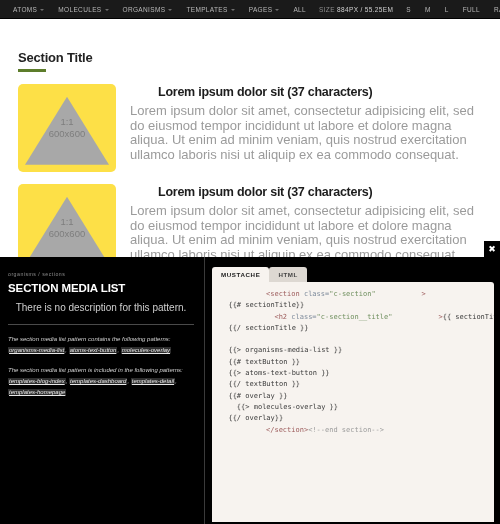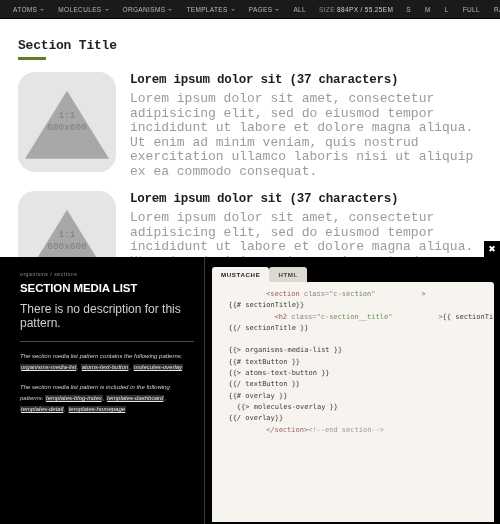--- a/index.html
+++ b/index.html
@@ -29,88 +29,88 @@
   .caret{
     width:0;height:0;border-left:2.2px solid transparent;border-right:2.2px solid transparent;
     border-top:2.6px solid #6f6f6f; margin-top:1px;
   }
   .size-item{ padding:0 6px; height:19px; line-height:19px; white-space:nowrap; cursor:pointer;}
   .size-label{ color:#8c8c8c; }
   .size-val{ color:#cfcfcf; }
 
   
   #preview{
-    position:absolute; top:24px; left:0; width:500px; height:250px;
-    background:#fff; overflow:hidden;font-family:Liberation Mono, monospace;
+    position:absolute; top:36px; left:0; width:500px; height:250px;
+    background:#fff; overflow:hidden;
   }
   #sectionTitleWrap{ padding:14px 0 0 18px; }
   #sectionTitle{
     font-size:13px; font-weight:bold; color:#222; letter-spacing:-.2px;
   }
   #titleRule{
     width:28px; height:3px; background:#5d7d2b; margin-top:4px;
   }
 
   .media-item{
     display:flex; padding:12px 22px 0 18px; gap:14px;
   }
   .media-thumb{
-    flex:0 0 auto; width:98px; height:100px;
-    background:#e5e5e5; border-radius:17px;
+    flex:0 0 auto; width:98px; height:88px;
+    background:#fde047; border-radius:5px;
     position:relative; overflow:hidden;
     display:flex; align-items:center; justify-content:center;
   }
   .media-thumb .tri{
     position:absolute; left:50%; top:50%; transform:translate(-50%,-46%);
     width:0;height:0;
     border-left:42px solid transparent;
     border-right:42px solid transparent;
     border-bottom:68px solid #a8a8a8;
   }
   .media-thumb .lbl{
     position:relative; z-index:2; text-align:center;
     color:#7e7e7e; font-size:9.5px; line-height:12px; font-weight:normal;
     text-shadow:none;
   }
   .media-body{ flex:1 1 auto; padding-top:1px; min-width:0; }
   .media-title{
     font-size:12.5px; font-weight:bold; color:#1d1d1d;
-    letter-spacing:-.25px; margin-bottom:5px;
+    letter-spacing:-.25px; margin-bottom:5px;margin-left:28px;
   }
   .media-desc{
     font-size:13px; line-height:14.5px; color:#9b9b9b;
   }
 
   
   #drawer{
     position:absolute; left:0; bottom:0; width:500px; height:267px;
     background:#000; color:#ddd; z-index:20;
   }
   #drawerClose{
     position:absolute; right:0; top:-16px; width:16px; height:16px;
     background:#000; color:#fff; font-size:9px;
     display:flex; align-items:center; justify-content:center;
     cursor:pointer; font-family:"Liberation Sans",sans-serif;
   }
 
   
   #infoCol{
     position:absolute; left:0; top:0; width:205px; height:267px;
-    padding:14px 10px 0 20px; border-right:1px solid #3a3a3a;
+    padding:14px 10px 0 8px; border-right:1px solid #3a3a3a;
     overflow:hidden;
   }
   #breadcrumb{
     font-size:5.2px; color:#8c8c8c; letter-spacing:.5px; margin-bottom:5px;
   }
   #patternName{
     font-size:11.5px; font-weight:bold; color:#fff; letter-spacing:-.1px;
     margin-bottom:8px;
   }
   #patternDesc{
-    font-size:12px; color:#cfcfcf; margin-bottom:11px;
+    font-size:10px; color:#cfcfcf; margin-bottom:11px;text-align:center;
   }
   #infoRule{ height:1px; background:#4a4a4a; margin:0 0 9px 0; }
   .lineage{
     font-size:6px; font-style:italic; color:#d2d2d2; line-height:11px;
     margin-bottom:9px;
   }
   .lineage a{
     color:#e8e8e8; text-decoration:underline; background:#2e2e2e;
     padding:0 1px; font-style:italic; cursor:pointer;
   }
@@ -129,21 +129,21 @@
   }
   .tab.active{ background:#f7f3ef; color:#1a1a1a; }
   #codeBox{
     background:#f7f3ef; height:240px; border-radius:0 3px 0 0;
     padding:7px 8px; overflow:hidden;
     font-family:"DejaVu Sans Mono","Liberation Mono",monospace;
     font-size:7px; line-height:11.3px; color:#3a3a3a;
     white-space:pre;
   }
   .t-tag{ color:#9d5c5c;margin-left:46px; }
-  .t-attr{ color:#7d8a9b;font-family:Liberation Mono, monospace; }
+  .t-attr{ color:#7d8a9b; }
   .t-str{ color:#6f8f5e; }
   .t-mus{ color:#3a3a3a; }
   .t-cmt{ color:#9b9b9b; }
 </style>
 </head>
 <body>
 
 <div id="topnav">
   <div class="nav-left">
       <div class="nav-item">

